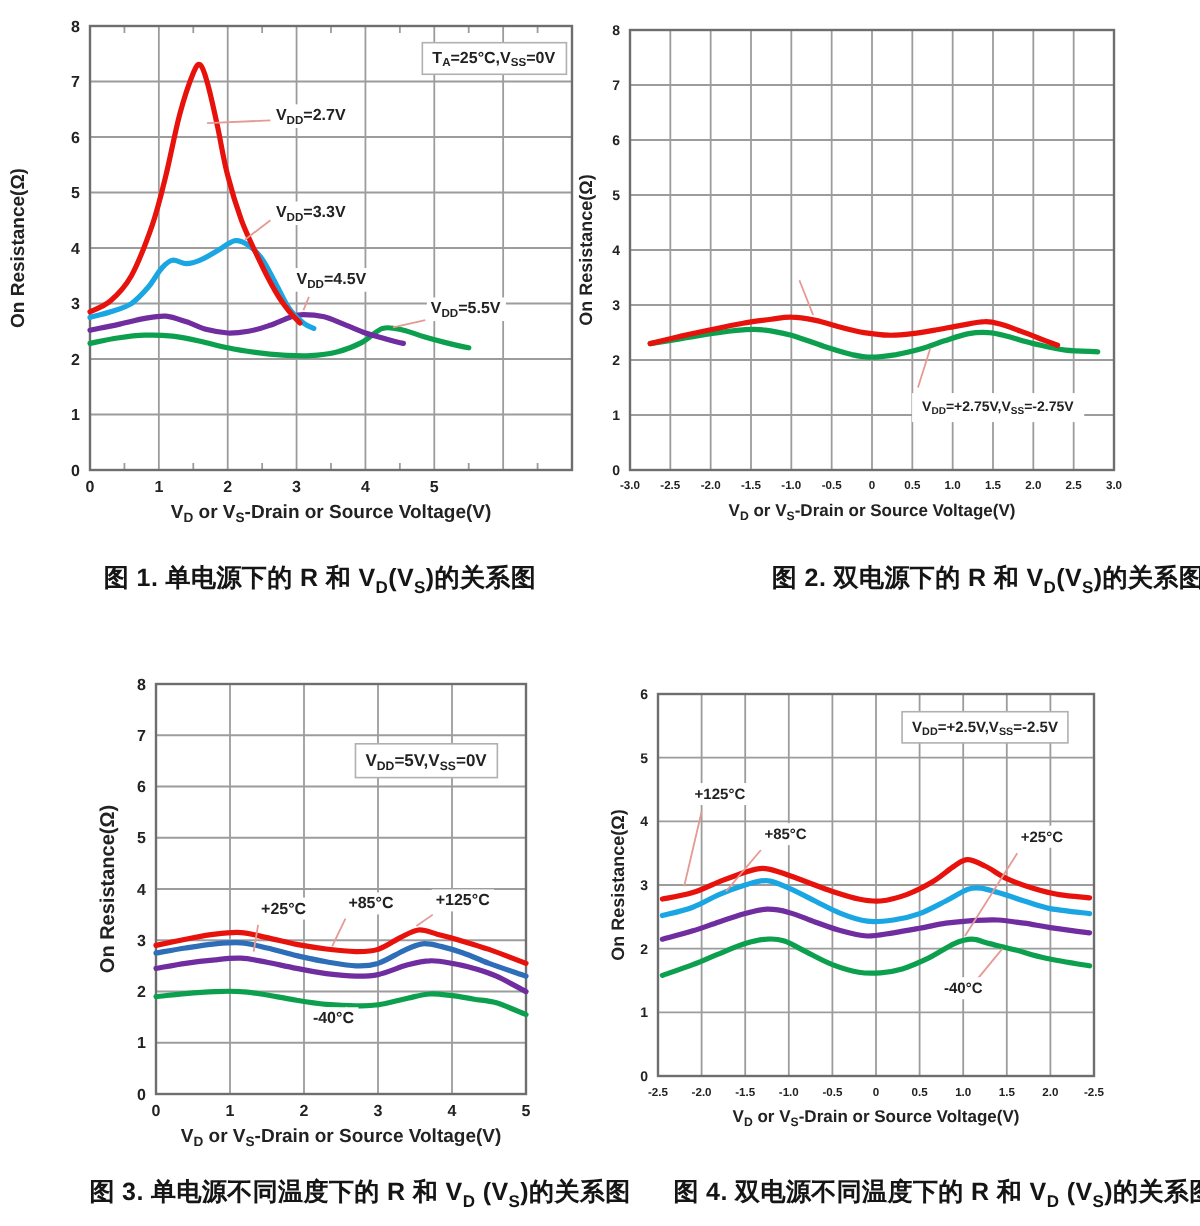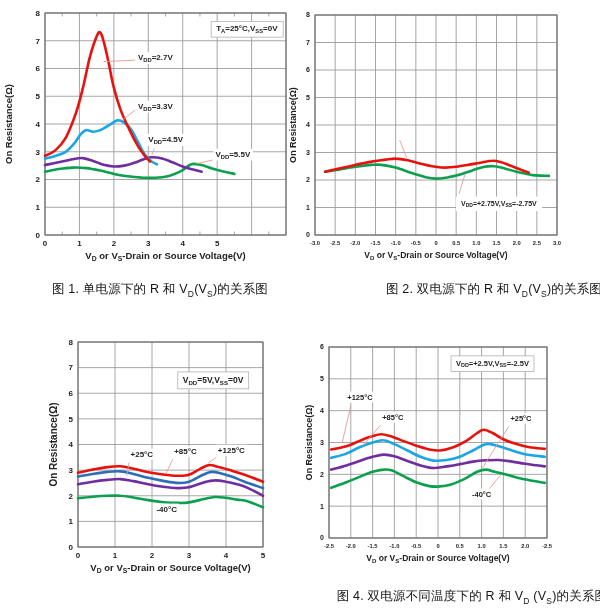--- a/index.html
+++ b/index.html
@@ -1,21 +1,21 @@
 <!DOCTYPE html>
 <html><head>
 <meta charset="utf-8">
 <style>
   html,body{margin:0;padding:0;background:#ffffff;}
   body{width:600px;height:613px;position:relative;overflow:hidden;
        font-family:"Liberation Sans","DejaVu Sans",sans-serif;}
   .page{position:absolute;inset:0;background:#fff;}
   .fig{position:absolute;}
   .fig svg{display:block;}
-  .caption{position:absolute;text-align:center;font-weight:normal;
+  .caption{position:absolute;text-align:center;font-weight:bold;
            font-size:12.5px;color:#151515;letter-spacing:0.2px;white-space:nowrap;}
   .caption sub{font-size:8.5px;}
 </style>
 </head>
 <body>
 
 <div class="page">
   <div class="fig" style="left:0;top:0">
     <svg id="chart0" width="300" height="268">
         <line x1="45" y1="13" x2="45" y2="235" stroke="#9c9c9c" stroke-width="0.9"></line>
@@ -256,14 +256,15 @@
         <text x="24" y="101.11666666666667" font-size="7" text-anchor="end" fill="#222222" font-weight="bold" font-family="&quot;Liberation Sans&quot;,&quot;DejaVu Sans&quot;,sans-serif"><tspan dy="0">4</tspan></text>
         <text x="24" y="69.28333333333335" font-size="7" text-anchor="end" fill="#222222" font-weight="bold" font-family="&quot;Liberation Sans&quot;,&quot;DejaVu Sans&quot;,sans-serif"><tspan dy="0">5</tspan></text>
         <text x="24" y="37.45" font-size="7" text-anchor="end" fill="#222222" font-weight="bold" font-family="&quot;Liberation Sans&quot;,&quot;DejaVu Sans&quot;,sans-serif"><tspan dy="0">6</tspan></text>
         <text x="138" y="249" font-size="8.5" text-anchor="middle" fill="#222222" font-weight="bold" font-family="&quot;Liberation Sans&quot;,&quot;DejaVu Sans&quot;,sans-serif"><tspan dy="0">V</tspan><tspan font-size="6.1" dy="1.9">D</tspan><tspan dy="-1.9"> or V</tspan><tspan font-size="6.1" dy="1.9">S</tspan><tspan dy="-1.9">-Drain or Source Voltage(V)</tspan></text>
         <text x="0" y="0" font-size="9" text-anchor="middle" fill="#222222" font-weight="bold" font-family="&quot;Liberation Sans&quot;,&quot;DejaVu Sans&quot;,sans-serif" transform="translate(12,130.5) rotate(-90)"><tspan dy="0">On Resistance(Ω)</tspan></text>
       </svg>
   </div>
 
   <div class="caption" id="cap0" style="left:10px;top:281px;width:300px">图 1. 单电源下的 R 和 V<sub>D</sub>(V<sub>S</sub>)的关系图</div>
   <div class="caption" id="cap1" style="left:344px;top:281px;width:300px">图 2. 双电源下的 R 和 V<sub>D</sub>(V<sub>S</sub>)的关系图</div>
+  <div class="caption" id="cap2" style="left:30px;top:588px;width:300px">图 3. 单电源不同温度下的 R 和 V<sub>D</sub> (V<sub>S</sub>)的关系图</div>
   <div class="caption" id="cap3" style="left:322px;top:588px;width:300px">图 4. 双电源不同温度下的 R 和 V<sub>D</sub> (V<sub>S</sub>)的关系图</div>
 </div>
 
 </body></html>

